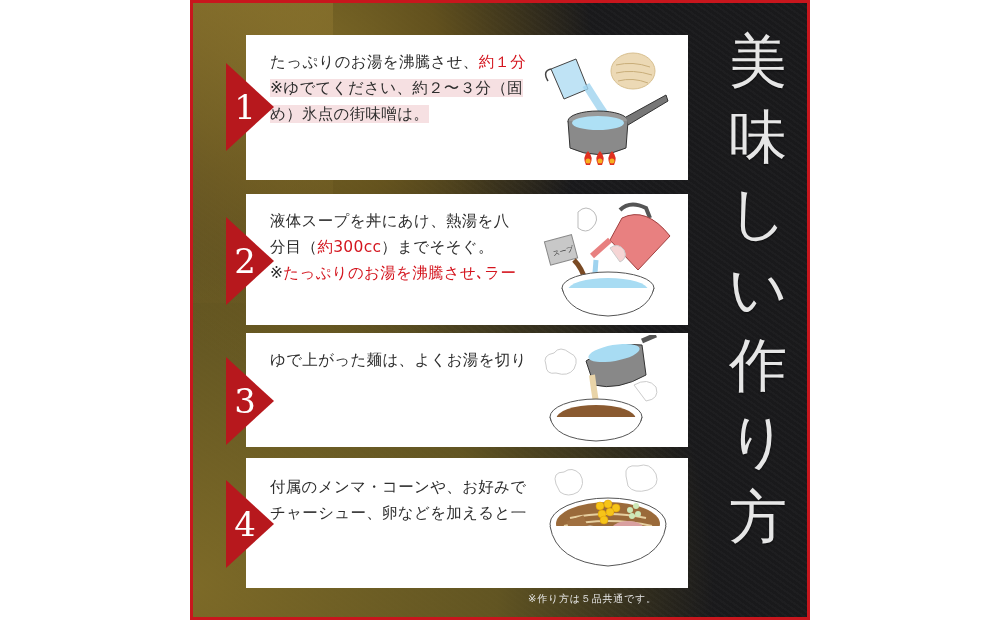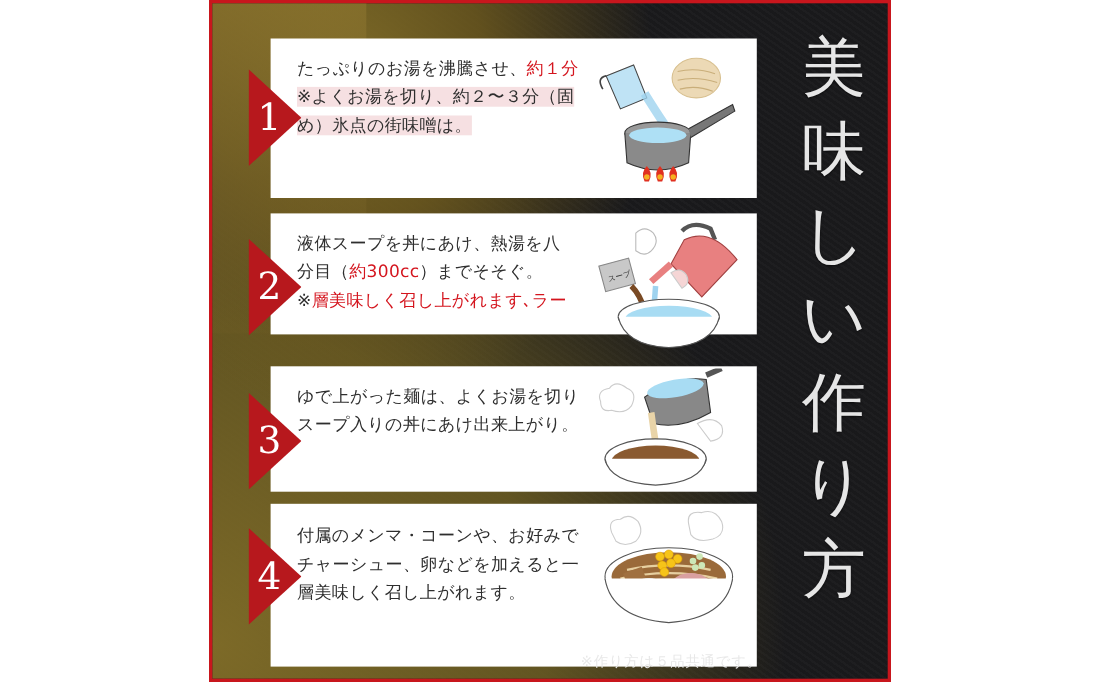--- a/index.html
+++ b/index.html
@@ -48,33 +48,33 @@
     .title {
       position: absolute; left: 530px; top: 20px; width: 70px;
       display: flex; flex-direction: column; align-items: center;
       font-family: "DejaVu Serif", "Liberation Serif", serif;
       font-size: 58px; line-height: 76px; color: #e6e6e6;
       text-shadow: 0 1px 2px rgba(0,0,0,0.6);
     }
 
     .footnote {
       position: absolute; left: 335px; top: 589px;
-      font-size: 13px; color: #e8e8e8; letter-spacing: 0.8px;
+      font-size: 10px; color: #e8e8e8; letter-spacing: 0.8px;
     }
   </style>
 </head>
 <body>
 
 <div class="frame">
   <div class="gold-band"></div>
 
   <div class="card" style="top:32px;height:145px;">
     <div class="card-text">
       <div><span>たっぷりのお湯を沸騰させ、</span><span class="red">約１分</span></div>
-      <div><span class="hl">※よくお湯を切り、約２〜３分（固</span></div>
+      <div><span class="hl">※ゆでてください、約２〜３分（固</span></div>
       <div><span class="hl">め）氷点の街味噌は。</span></div>
     </div>
     <div class="illus">
       <svg width="140" height="130" viewBox="0 0 140 130">
         <g transform="translate(8,8)">
           <path d="M5 18 L30 8 L42 38 L18 48 Z" fill="#bfe3f5" stroke="#444" stroke-width="1"></path>
           <path d="M5 18 Q-4 20 2 30" fill="none" stroke="#444" stroke-width="1.5"></path>
           <path d="M40 34 Q50 50 58 62" fill="none" stroke="#9fd3ef" stroke-width="8" opacity="0.8"></path>
         </g>
         <ellipse cx="95" cy="28" rx="22" ry="18" fill="#ecd9b5" stroke="#d8c090"></ellipse>
@@ -96,25 +96,25 @@
       </svg>
     </div>
   </div>
   <div class="arrow" style="top:60px;height:88px;">
     <svg width="48" height="88" viewBox="0 0 48 88">
         <polygon points="0,0 48,44 0,88" fill="#b7181d"></polygon>
       </svg>
     <div class="arrow-num">1</div>
   </div>
 
-  <div class="card" style="top:191px;height:110px;">
+  <div class="card" style="top:191px;height:131px;">
     <div class="card-text">
       <div><span>液体スープを丼にあけ、熱湯を八</span></div>
       <div><span>分目（</span><span class="red">約300cc</span><span>）までそそぐ。</span></div>
-      <div><span>※</span><span class="red">層美味しく召し上がれます､ラー</span></div>
+      <div><span>※</span><span class="red">たっぷりのお湯を沸騰させ､ラー</span></div>
     </div>
     <div class="illus" style="top:4px;">
       <svg width="140" height="120" viewBox="0 0 140 120">
         <path d="M82 12 Q92 2 108 10 L112 20" fill="none" stroke="#555" stroke-width="4"></path>
         <path d="M72 42 L84 20 Q108 8 132 38 L100 72 Z" fill="#e88080" stroke="#a04040"></path>
         <path d="M72 42 L54 58" stroke="#e88080" stroke-width="6"></path>
         <path d="M40 14 Q48 6 56 14 Q62 22 54 30 Q48 36 40 30 Z" fill="#fff" stroke="#bbb"></path>
         <path d="M72 50 Q80 44 86 52 Q90 60 82 64 Z" fill="#f5d5d5" stroke="#ccc"></path>
         <g transform="rotate(-15 22 48)">
           <rect x="8" y="40" width="28" height="24" fill="#c8c8c8" stroke="#888"></rect>
@@ -131,21 +131,20 @@
   <div class="arrow" style="top:214px;height:88px;">
     <svg width="48" height="88" viewBox="0 0 48 88">
         <polygon points="0,0 48,44 0,88" fill="#b7181d"></polygon>
       </svg>
     <div class="arrow-num">2</div>
   </div>
 
   <div class="card" style="top:330px;height:114px;">
     <div class="card-text">
       <div><span>ゆで上がった麺は、よくお湯を切り</span></div>
-      <div><span>スープ入りの丼にあけ出来上がり。</span></div>
     </div>
     <div class="illus" style="top:2px;">
       <svg width="140" height="110" viewBox="0 0 140 110">
         <path d="M104 6 L118 0" stroke="#555" stroke-width="5"></path>
         <path d="M48 26 Q76 6 104 10 L108 40 Q80 56 56 50 Z" fill="#888" stroke="#333"></path>
         <ellipse cx="76" cy="18" rx="26" ry="8" fill="#a8dcf3" transform="rotate(-10 76 18)"></ellipse>
         <path d="M8 30 Q4 20 16 18 Q22 10 32 18 Q42 22 36 34 Q30 42 18 38 Q8 40 8 30 Z" fill="#fff" stroke="#ccc"></path>
         <path d="M96 50 Q110 42 118 52 Q122 64 108 66 Z" fill="#fff" stroke="#ccc"></path>
         <path d="M54 40 Q58 70 62 90" stroke="#e9d4a8" stroke-width="6" fill="none"></path>
         <ellipse cx="58" cy="82" rx="46" ry="18" fill="#fff" stroke="#555"></ellipse>
@@ -154,25 +153,24 @@
       </svg>
     </div>
   </div>
   <div class="arrow" style="top:354px;height:88px;">
     <svg width="48" height="88" viewBox="0 0 48 88">
         <polygon points="0,0 48,44 0,88" fill="#b7181d"></polygon>
       </svg>
     <div class="arrow-num">3</div>
   </div>
 
-  <div class="card" style="top:455px;height:148px;">
+  <div class="card" style="top:455px;height:130px;">
     <div class="card-text" style="top:16px;">
       <div><span>付属のメンマ・コーンや、お好みで</span></div>
       <div><span>チャーシュー、卵などを加えると一</span></div>
-      <div><span>層美味しく召し上がれます。</span></div>
     </div>
     <div class="illus" style="top:4px;">
       <svg width="140" height="120" viewBox="0 0 140 120">
         <path d="M18 22 Q14 10 26 10 Q34 4 42 12 Q48 22 40 30 Q30 36 22 30 Z" fill="#fff" stroke="#ccc"></path>
         <path d="M88 14 Q86 2 100 4 Q112 0 118 12 Q122 24 110 28 Q96 32 90 24 Z" fill="#fff" stroke="#ccc"></path>
         <ellipse cx="70" cy="62" rx="58" ry="26" fill="#fff" stroke="#555"></ellipse>
         <ellipse cx="70" cy="62" rx="52" ry="22" fill="#9a6a3a"></ellipse>
         <path d="M26 64 Q70 54 114 64 M28 70 Q70 60 112 70 M32 56 Q70 48 108 56" stroke="#e6cfa0" stroke-width="2" fill="none"></path>
         <rect x="30" y="56" width="18" height="12" fill="#a07040" transform="rotate(-20 39 62)"></rect>
         <g fill="#f6c419" stroke="#e0a000" stroke-width="0.5">

